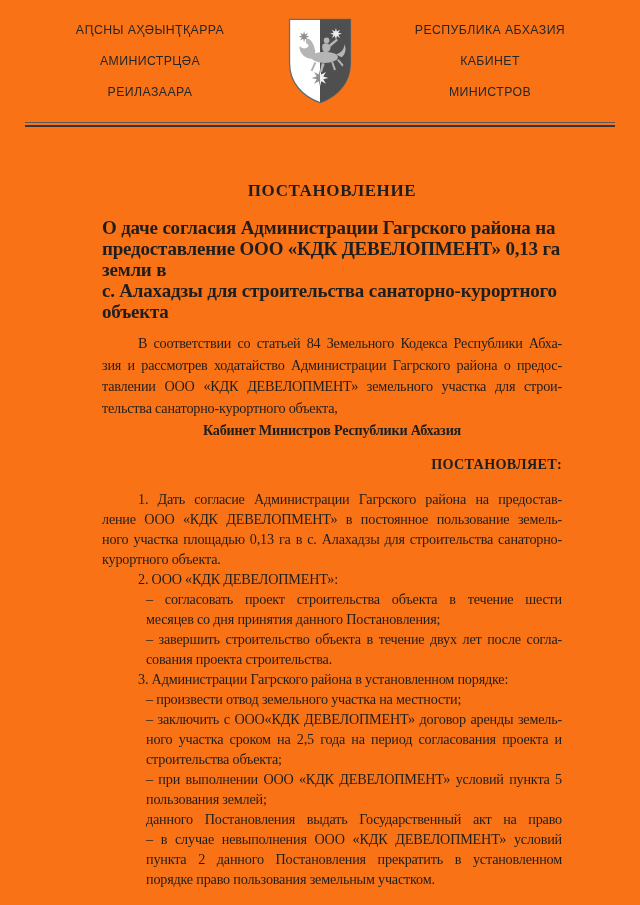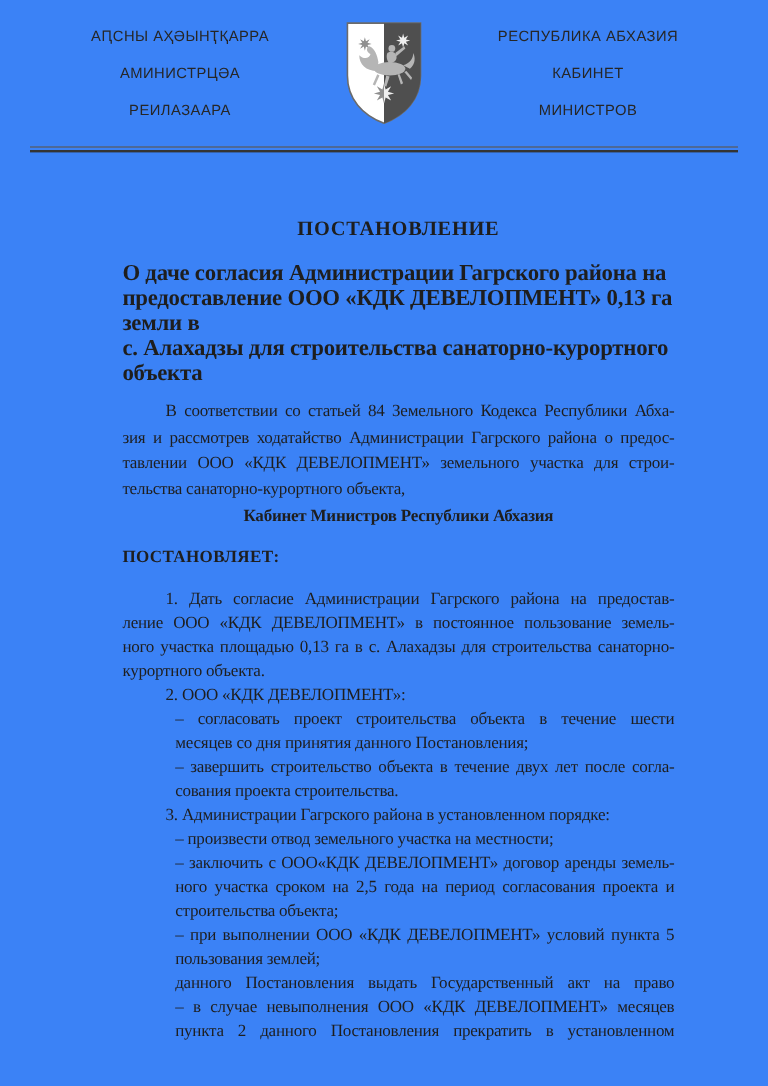--- a/index.html
+++ b/index.html
@@ -1,18 +1,18 @@
 <!DOCTYPE html>
 <html lang="ru"><head>
 <meta charset="utf-8">
 <title>Document</title>
 <style>
   html,body{margin:0;padding:0;background:#9a9a9a;}
   .page{
-    width:640px;height:905px;margin:0 auto;background:#3b82f6;
+    width:640px;height:905px;margin:0 auto;background:#f97316;
     position:relative;overflow:hidden;
     font-family:"Liberation Serif",serif;color:#1e1e1e;
   }
 
   
   .letterhead{display:flex;align-items:flex-start;padding:16px 24px 0 24px;}
   .lh-col{
     flex:1;text-align:center;padding-top:8px;
     font-family:"Liberation Sans",sans-serif;
     font-size:12.3px;font-weight:400;letter-spacing:.4px;color:#262626;
@@ -30,21 +30,21 @@
     margin:0 78px 0 102px;            
     font-size:14.2px;line-height:20px;letter-spacing:-0.2px;
   }
   .title{
     margin:53px 0 0 0;text-align:center;
     font-size:17px;font-weight:bold;letter-spacing:.6px;line-height:22px;
   }
   .subject{margin-top:15px;font-size:19px;font-weight:bold;line-height:21px;text-align:left;}
   .preamble{margin-top:11px;line-height:21.5px;}
   .authority{margin-top:1px;text-align:center;font-weight:bold;line-height:21px;}
-  .resolves{margin-top:13px;text-align:left;font-weight:bold;letter-spacing:.3px;line-height:21px;}
+  .resolves{margin-top:13px;text-align:right;font-weight:bold;letter-spacing:.3px;line-height:21px;}
   .list{margin-top:14px;line-height:20px;}
 
   
   .ln{text-align:justify;text-align-last:justify;}
   .end{text-align-last:auto;}
   .ind{text-indent:36px;}
   .sub{margin-left:44px;}
 </style>
 </head>
 <body>
@@ -141,18 +141,19 @@
       <div class="ln end sub">сования проекта строительства.</div>
 
       <div class="ln end ind">3. Администрации Гагрского района в установленном порядке:</div>
       <div class="ln end sub">– произвести отвод земельного участка на местности;</div>
       <div class="ln sub">– заключить с ООО«КДК ДЕВЕЛОПМЕНТ» договор аренды земель-</div>
       <div class="ln sub">ного участка сроком на 2,5 года на период согласования проекта и</div>
       <div class="ln end sub">строительства объекта;</div>
       <div class="ln sub">– при выполнении ООО «КДК ДЕВЕЛОПМЕНТ» условий пункта 5</div>
       <div class="ln end sub">пользования землей;</div>
       <div class="ln sub">данного Постановления выдать Государственный акт на право</div>
-      <div class="ln sub">– в случае невыполнения ООО «КДК ДЕВЕЛОПМЕНТ» месяцев</div>
+      <div class="ln sub">– в случае невыполнения ООО «КДК ДЕВЕЛОПМЕНТ» условий</div>
       <div class="ln sub">пункта 2 данного Постановления прекратить в установленном</div>
+      <div class="ln end sub">порядке право пользования земельным участком.</div>
     </div>
 
   </main>
 </div>
 
 </body></html>

